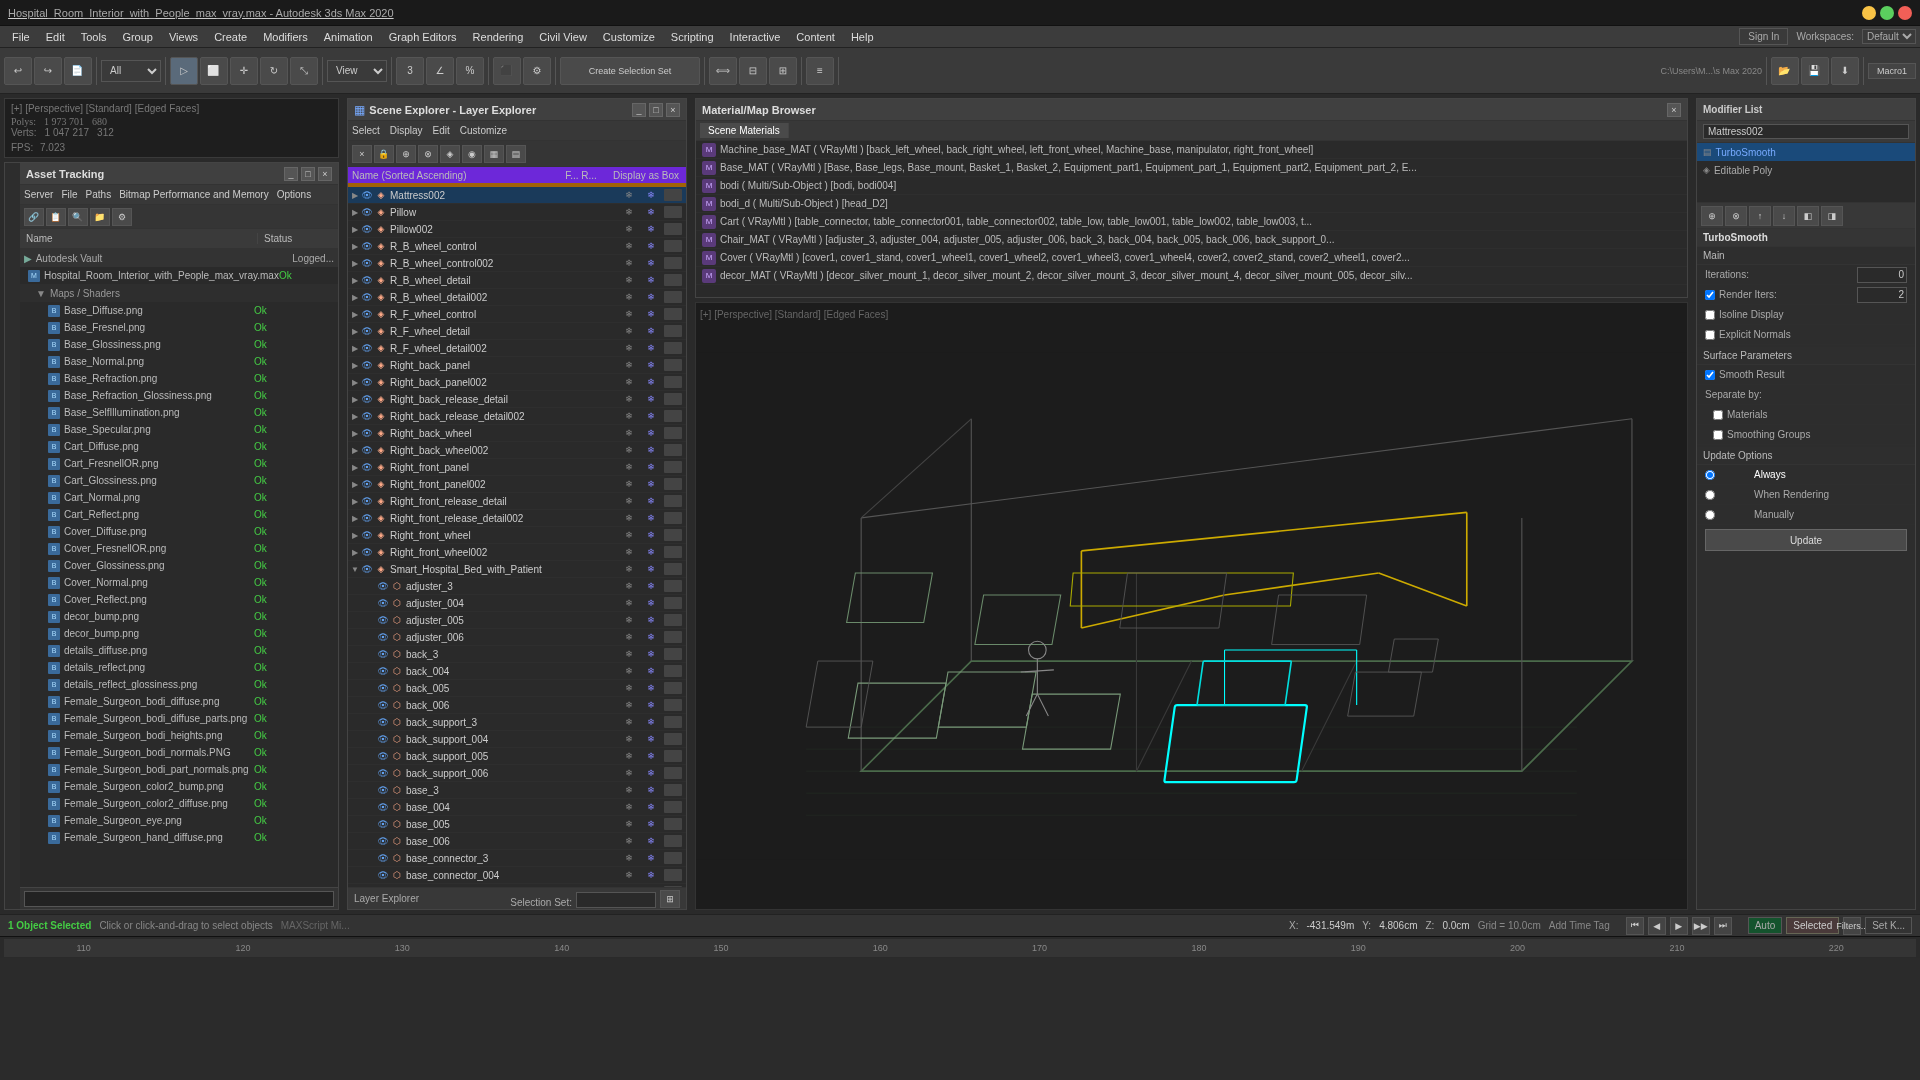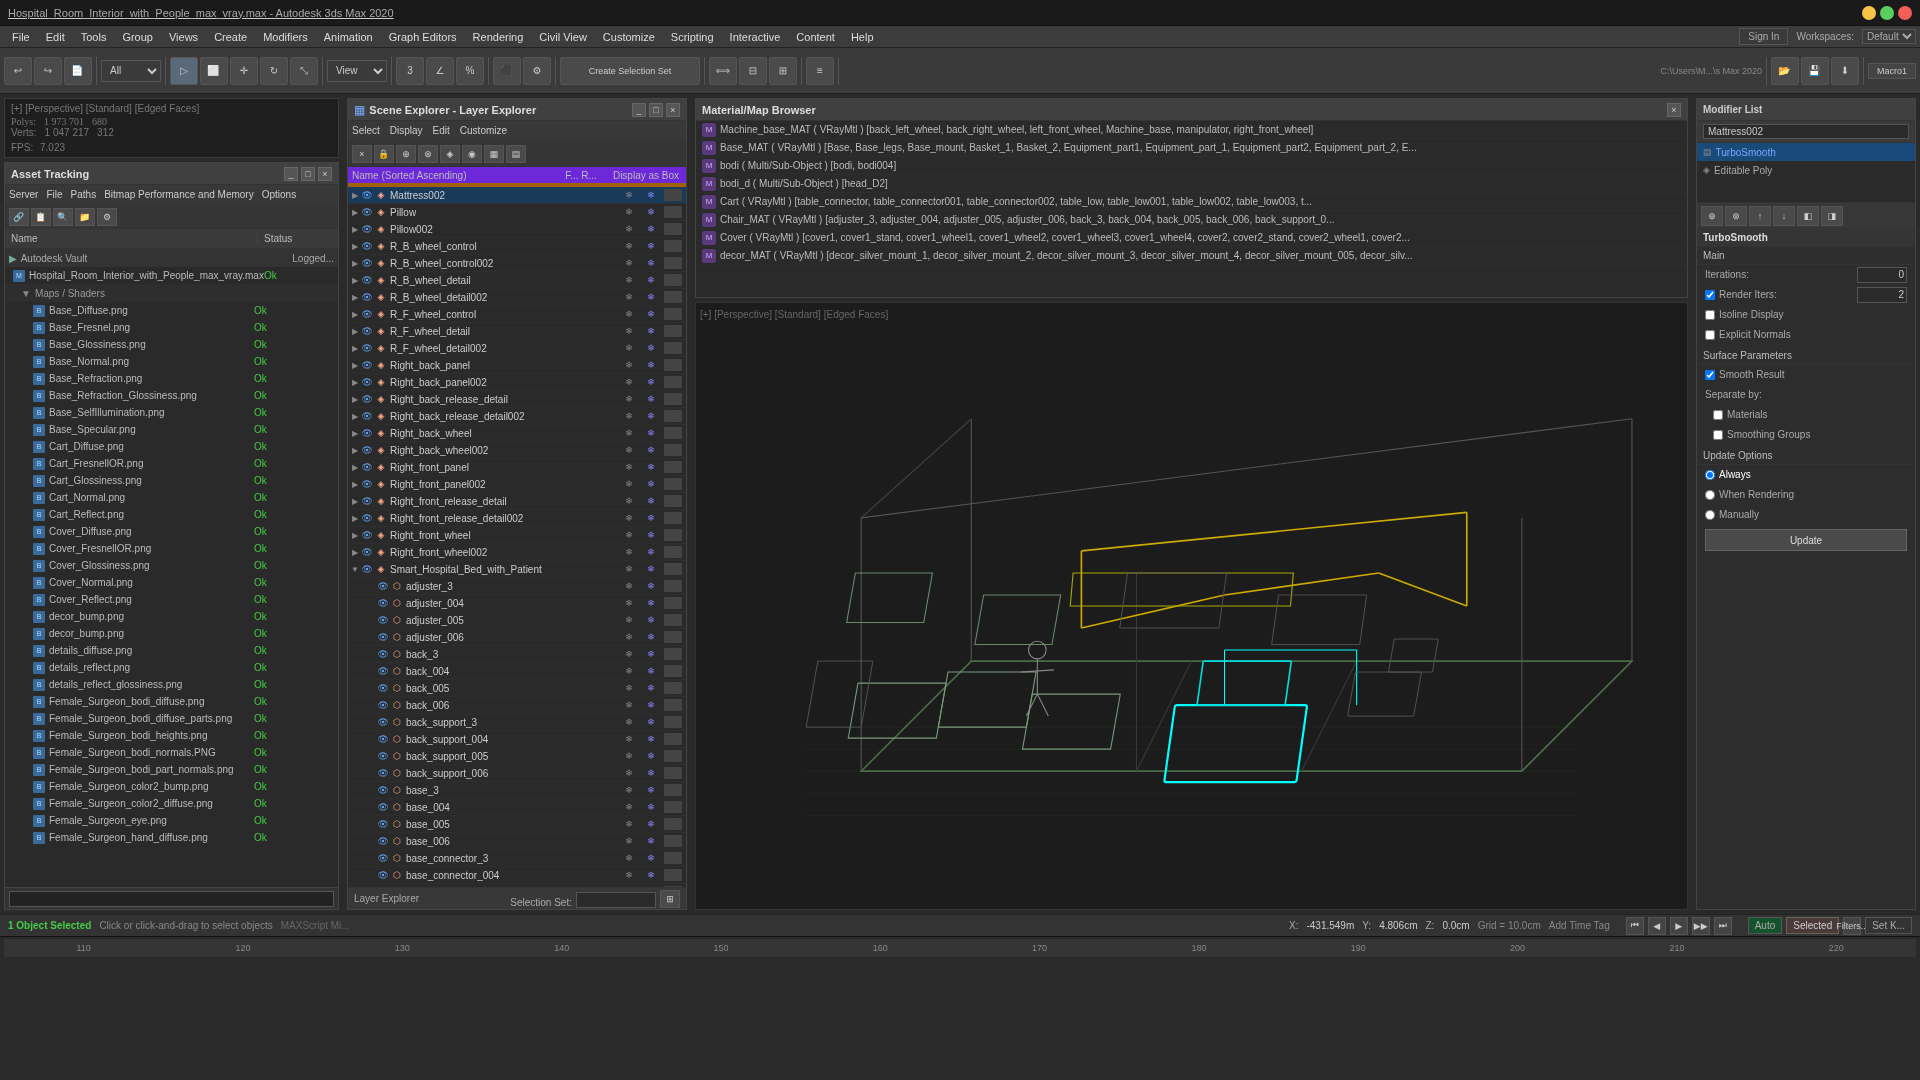--- a/index.html
+++ b/index.html
@@ -531,20 +531,21 @@
     }
     .props-checkbox { margin-right: 4px; width: 10px; height: 10px; }
     .props-checkbox-label { font-size: 10px; color: #aaa; }
 
     .props-radio-row {
       display: flex;
       align-items: center;
       height: 20px;
       padding: 0 8px;
       border-bottom: 1px solid #2e2e2e;
+      gap: 35px;
     }
     .props-radio { margin-right: 4px; width: 10px; height: 10px; }
     .props-radio-label { font-size: 10px; color: #aaa; }
     .props-radio-selected { color: #fff; }
 
     .props-update-btn {
       height: 22px;
       background: #4a4a4a;
       border: 1px solid #666;
       color: #ddd;
@@ -717,21 +718,21 @@
         <span>Verts:</span>
         <span>1 047 217</span>
         <span>312</span>
       </div>
       <div style="margin-top:4px;">
         <span>FPS:</span>
         <span style="margin-left:4px;">7.023</span>
       </div>
     </div>
 
-    <div class="left-panel" style="flex:1;">
+    <div class="left-panel" style="flex:1;padding-left:15px;">
       <div class="panel-title-bar">
         <span class="panel-title">Asset Tracking</span>
         <div class="panel-controls">
           <div class="panel-ctrl-btn">_</div>
           <div class="panel-ctrl-btn">□</div>
           <div class="panel-ctrl-btn">×</div>
         </div>
       </div>
       <div class="asset-menu-bar">
         <span class="asset-menu-item">Server</span>
@@ -1689,20 +1690,23 @@
     </div>
   </div>
 
   <div class="right-area">
 
     <div class="material-panel">
       <div class="mat-title-bar">
         <span style="font-size:11px; color:#ddd; font-weight:bold;">Material/Map Browser</span>
         <div class="panel-ctrl-btn">×</div>
       </div>
+      <div class="mat-tab-bar">
+        <span class="mat-tab active">Scene Materials</span>
+      </div>
       <div class="mat-list" id="mat-items-container">
           <div class="mat-item">
     <div class="mat-item-icon">M</div>
     <span class="mat-item-text">Machine_base_MAT ( VRayMtl ) [back_left_wheel, back_right_wheel, left_front_wheel, Machine_base, manipulator, right_front_wheel]</span>
   </div>
           <div class="mat-item">
     <div class="mat-item-icon">M</div>
     <span class="mat-item-text">Base_MAT ( VRayMtl ) [Base, Base_legs, Base_mount, Basket_1, Basket_2, Equipment_part1, Equipment_part_1, Equipment_part2, Equipment_part_2, E...</span>
   </div>
           <div class="mat-item">

